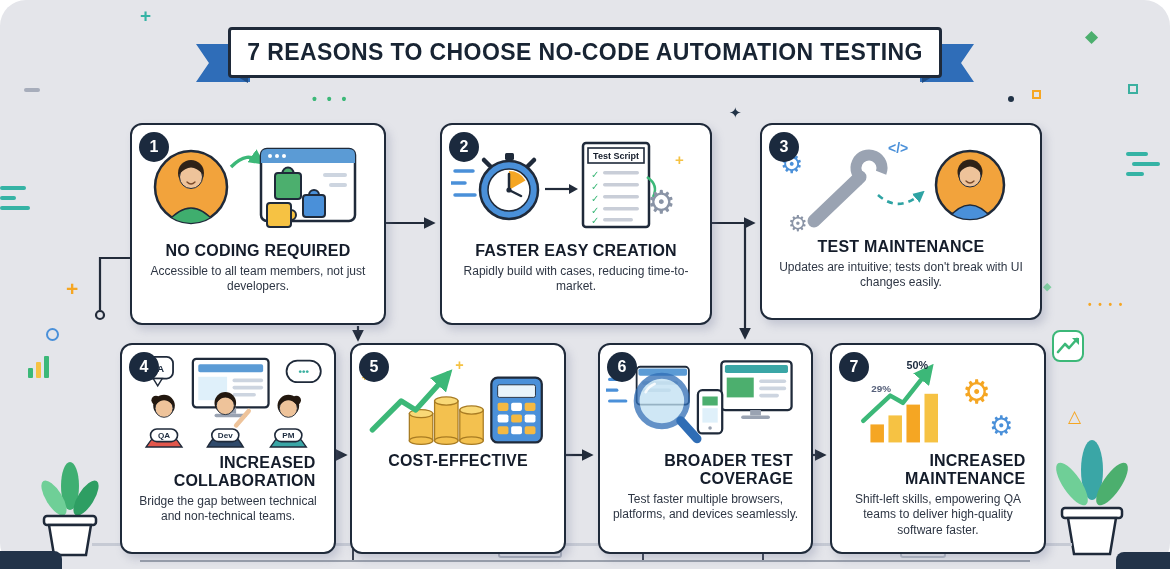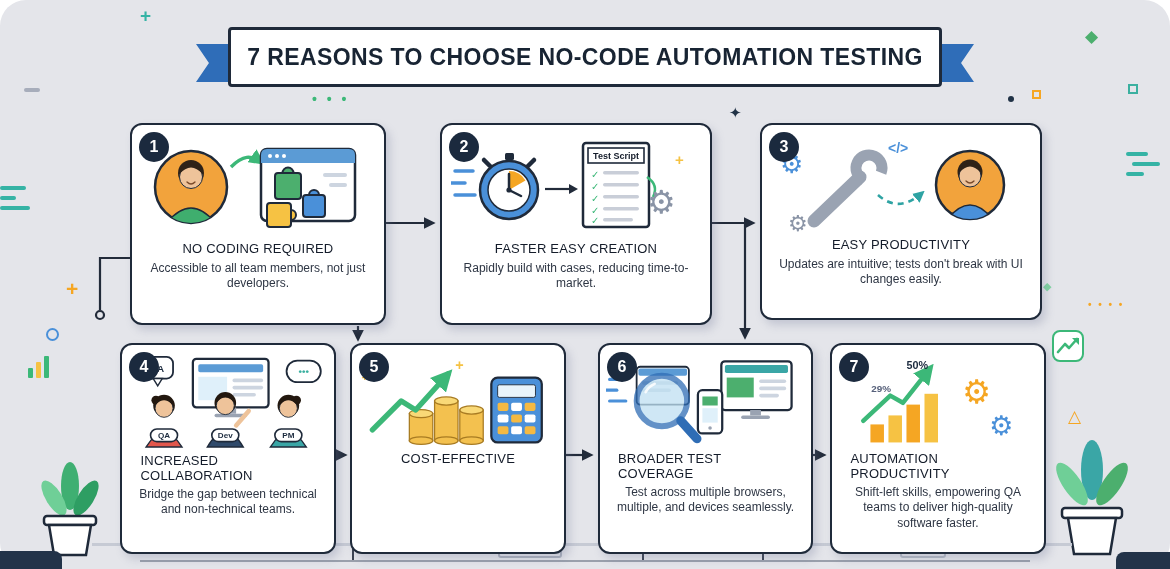--- a/index.html
+++ b/index.html
@@ -9,32 +9,32 @@
   .panel{position:absolute;inset:0;background:var(--background,#e4e5ea);border-radius:26px;z-index:0;}
   .connectors{position:absolute;left:0;top:0;z-index:1;pointer-events:none;}
 
   
   .ribbon-tail{position:absolute;top:44px;width:54px;height:38px;background:var(--banner-blue,#2f6db8);z-index:2;}
   .tail-left{left:196px;clip-path:polygon(100% 0,0 0,24% 50%,0 100%,100% 100%);}
   .tail-right{left:920px;clip-path:polygon(0 0,100% 0,76% 50%,100% 100%,0 100%);}
   .ribbon-fold{position:absolute;top:74px;width:15px;height:9px;background:var(--banner-blue-dark,#1e4c84);z-index:3;}
   .fold-left{left:233px;clip-path:polygon(0 0,100% 0,100% 100%);}
   .fold-right{left:922px;clip-path:polygon(0 0,100% 0,0 100%);}
-  .banner{position:absolute;left:228px;top:27px;width:714px;height:60px;background:#ffffff;
+  .banner{position:absolute;left:228px;top:27px;width:714px;height:51px;background:#ffffff;
     border:3px solid var(--outline,#1f2a3a);border-radius:4px;z-index:4;
     display:flex;align-items:center;justify-content:center;}
   .banner span{font-size:23px;font-weight:bold;letter-spacing:.4px;color:#182433;white-space:nowrap;}
 
   
   .card{position:absolute;background:#ffffff;border:2.5px solid var(--outline,#1f2a3a);border-radius:12px;
     box-shadow:4px 5px 8px rgba(110,120,150,.28);z-index:2;display:flex;flex-direction:column;align-items:center;}
   .badge{position:absolute;left:7px;top:7px;width:30px;height:30px;border-radius:50%;background:#1b2a3e;
     color:#fff;font-weight:bold;font-size:16px;display:flex;align-items:center;justify-content:center;z-index:5;}
   .card .illus{margin-top:8px;flex:0 0 auto;}
-  .card h3{margin:3px 8px 2px;font-size:13px;font-weight:normal;color:#141c2a;text-align:left;line-height:1.12;letter-spacing:.2px;}
+  .card h3{margin:3px 8px 2px;font-size:16px;font-weight:bold;color:#141c2a;text-align:right;line-height:1.12;letter-spacing:.2px;}
   .card p{margin:2px 10px 6px;font-size:12px;color:#2e3644;text-align:center;line-height:1.28;}
   .card1{left:130px;top:123px;width:256px;height:202px;}
   .card2{left:440px;top:123px;width:272px;height:202px;}
   .card3{left:760px;top:123px;width:282px;height:197px;}
   .card4{left:120px;top:343px;width:216px;height:211px;}
   .card5{left:350px;top:343px;width:216px;height:211px;}
   .card6{left:598px;top:343px;width:215px;height:211px;}
   .card7{left:830px;top:343px;width:216px;height:211px;}
   .row2 h3{max-width:175px;}
 
@@ -217,21 +217,21 @@
       <path d="M104 62 C120 76 134 72 148 60" stroke="#2ea3a3" stroke-width="2.6" stroke-dasharray="6 5" fill="none" marker-end="url(#m3)"></path>
       <circle cx="196" cy="52" r="34" fill="#f2a33c" stroke="#1f2a3a" stroke-width="2.5"></circle>
       <g clip-path="url(#av3)">
         <path d="M172 88 Q196 56 220 88 L220 92 L172 92 Z" fill="#4a90d9" stroke="#1f2a3a" stroke-width="1.5"></path>
       </g>
       <circle cx="196" cy="39" r="12.5" fill="#2e2218"></circle>
       <circle cx="196" cy="43" r="11" fill="#eec39a" stroke="#1f2a3a" stroke-width="1"></circle>
       <path d="M185 40 Q196 27 207 40 L207 36 Q196 25 185 36 Z" fill="#2e2218"></path>
       <path d="M192 48 Q196 52 200 48" stroke="#7a4a2a" stroke-width="1.3" fill="none" stroke-linecap="round"></path>
     </svg>
-    <h3>EASY PRODUCTIVITY</h3>
+    <h3>TEST MAINTENANCE</h3>
     <p>Updates are intuitive; tests don't break with UI changes easily.</p>
   </div>
 
   <div class="card card4 row2">
     <div class="badge">4</div>
     <svg class="illus" width="200" height="98" viewBox="0 0 222 108">
       <rect x="72" y="6" width="84" height="54" rx="4" fill="#ffffff" stroke="#1f2a3a" stroke-width="2.5"></rect>
       <rect x="78" y="12" width="72" height="9" rx="2" fill="#5b9bd5"></rect>
       <rect x="78" y="26" width="32" height="26" fill="#dff0fa"></rect>
       <rect x="116" y="28" width="34" height="4" rx="2" fill="#cdd5e0"></rect>
@@ -343,42 +343,42 @@
       <rect x="34" y="14" width="58" height="42" rx="4" fill="#ffffff" stroke="#1f2a3a" stroke-width="2"></rect>
       <rect x="36" y="16" width="54" height="8" rx="2" fill="#5b9bd5"></rect>
       <rect x="40" y="30" width="40" height="4" rx="2" fill="#cdd5e0"></rect>
       <rect x="40" y="38" width="32" height="4" rx="2" fill="#cdd5e0"></rect>
 
       <circle cx="62" cy="52" r="28" fill="#bfe0f2" opacity="0.75" stroke="#2f6db5" stroke-width="6.5"></circle>
       <path d="M44 42 a22 22 0 0 1 10 -9" stroke="#ffffff" stroke-width="3" fill="none" opacity="0.85" stroke-linecap="round"></path>
       <line x1="83" y1="74" x2="101" y2="94" stroke="#2f6db5" stroke-width="10" stroke-linecap="round"></line>
     </svg>
     <h3>BROADER TEST COVERAGE</h3>
-    <p>Test across multiple browsers, multiple, and devices seamlessly.</p>
+    <p>Test faster multiple browsers, platforms, and devices seamlessly.</p>
   </div>
 
   <div class="card card7 row2">
     <div class="badge">7</div>
     <svg class="illus" width="200" height="96" viewBox="0 0 222 104">
       <defs>
         <marker id="m7" viewBox="0 0 10 10" refX="7" refY="5" markerWidth="4.5" markerHeight="4.5" orient="auto">
             <path d="M0 0 L10 5 L0 10 z" fill="#3cb878"></path>
           </marker>
       </defs>
       <rect x="36" y="78" width="15" height="20" fill="#f5a623"></rect>
       <rect x="56" y="68" width="15" height="30" fill="#f6c243"></rect>
       <rect x="76" y="56" width="15" height="42" fill="#f5a623"></rect>
       <rect x="96" y="44" width="15" height="54" fill="#f6c243"></rect>
       <polyline points="28,74 58,46 72,54 102,16" fill="none" stroke="#3cb878" stroke-width="5" stroke-linecap="round" stroke-linejoin="round" marker-end="url(#m7)"></polyline>
       <text x="88" y="16" text-anchor="middle" font-size="12" font-weight="bold" fill="#1b2a3e">50%</text>
       <text x="48" y="42" text-anchor="middle" font-size="11" font-weight="bold" fill="#56607a">29%</text>
       <text x="138" y="54" font-size="36" fill="#f5a623">⚙</text>
       <text x="168" y="90" font-size="30" fill="#4a90d9">⚙</text>
     </svg>
-    <h3>AUTOMATION PRODUCTIVITY</h3>
+    <h3>INCREASED MAINTENANCE</h3>
     <p>Shift-left skills, empowering QA teams to deliver high-quality software faster.</p>
   </div>
 
   <svg class="decor" style="left:28px;top:458px;" width="85" height="100" viewBox="0 0 85 100">
     <ellipse cx="42" cy="28" rx="9" ry="24" fill="#3faf72"></ellipse>
     <ellipse cx="26" cy="40" rx="8" ry="20" fill="#6fcf97" transform="rotate(-32 26 40)"></ellipse>
     <ellipse cx="58" cy="40" rx="8" ry="20" fill="#2e9e63" transform="rotate(32 58 40)"></ellipse>
     <rect x="16" y="58" width="52" height="9" rx="3" fill="#ffffff" stroke="#1f2a3a" stroke-width="2.5"></rect>
     <path d="M21 67 h42 l-5 30 h-32 z" fill="#ffffff" stroke="#1f2a3a" stroke-width="2.5"></path>
   </svg>

